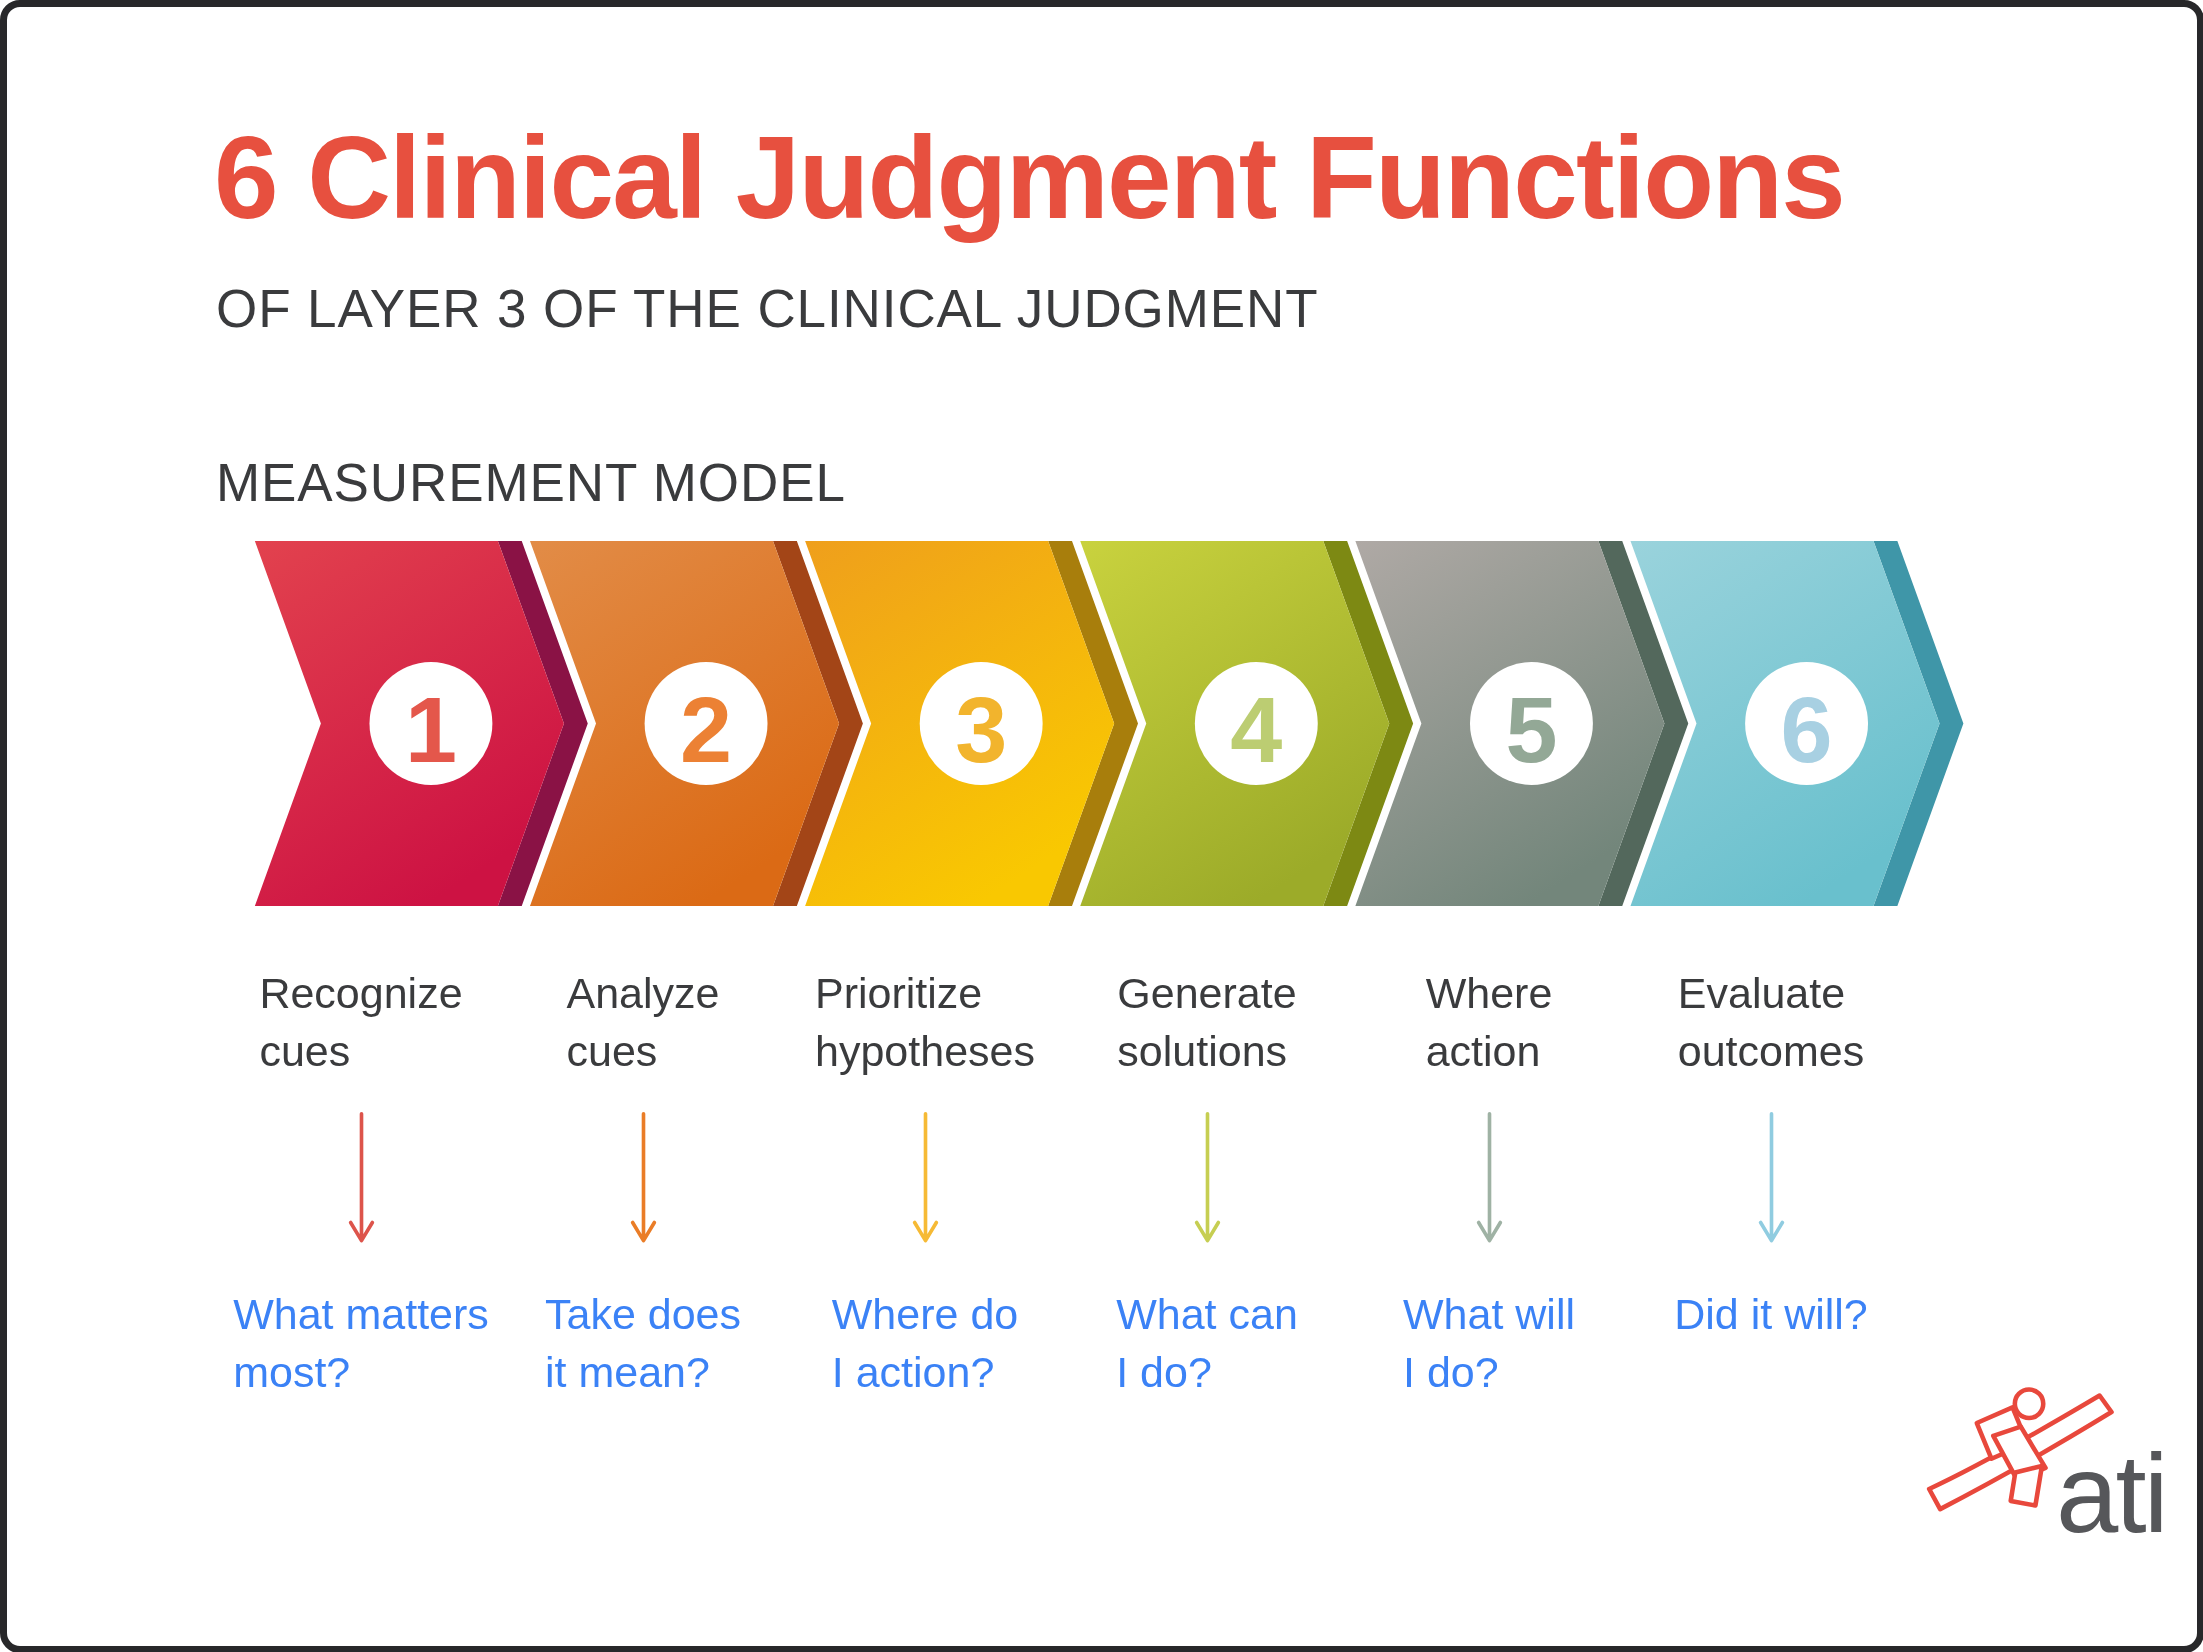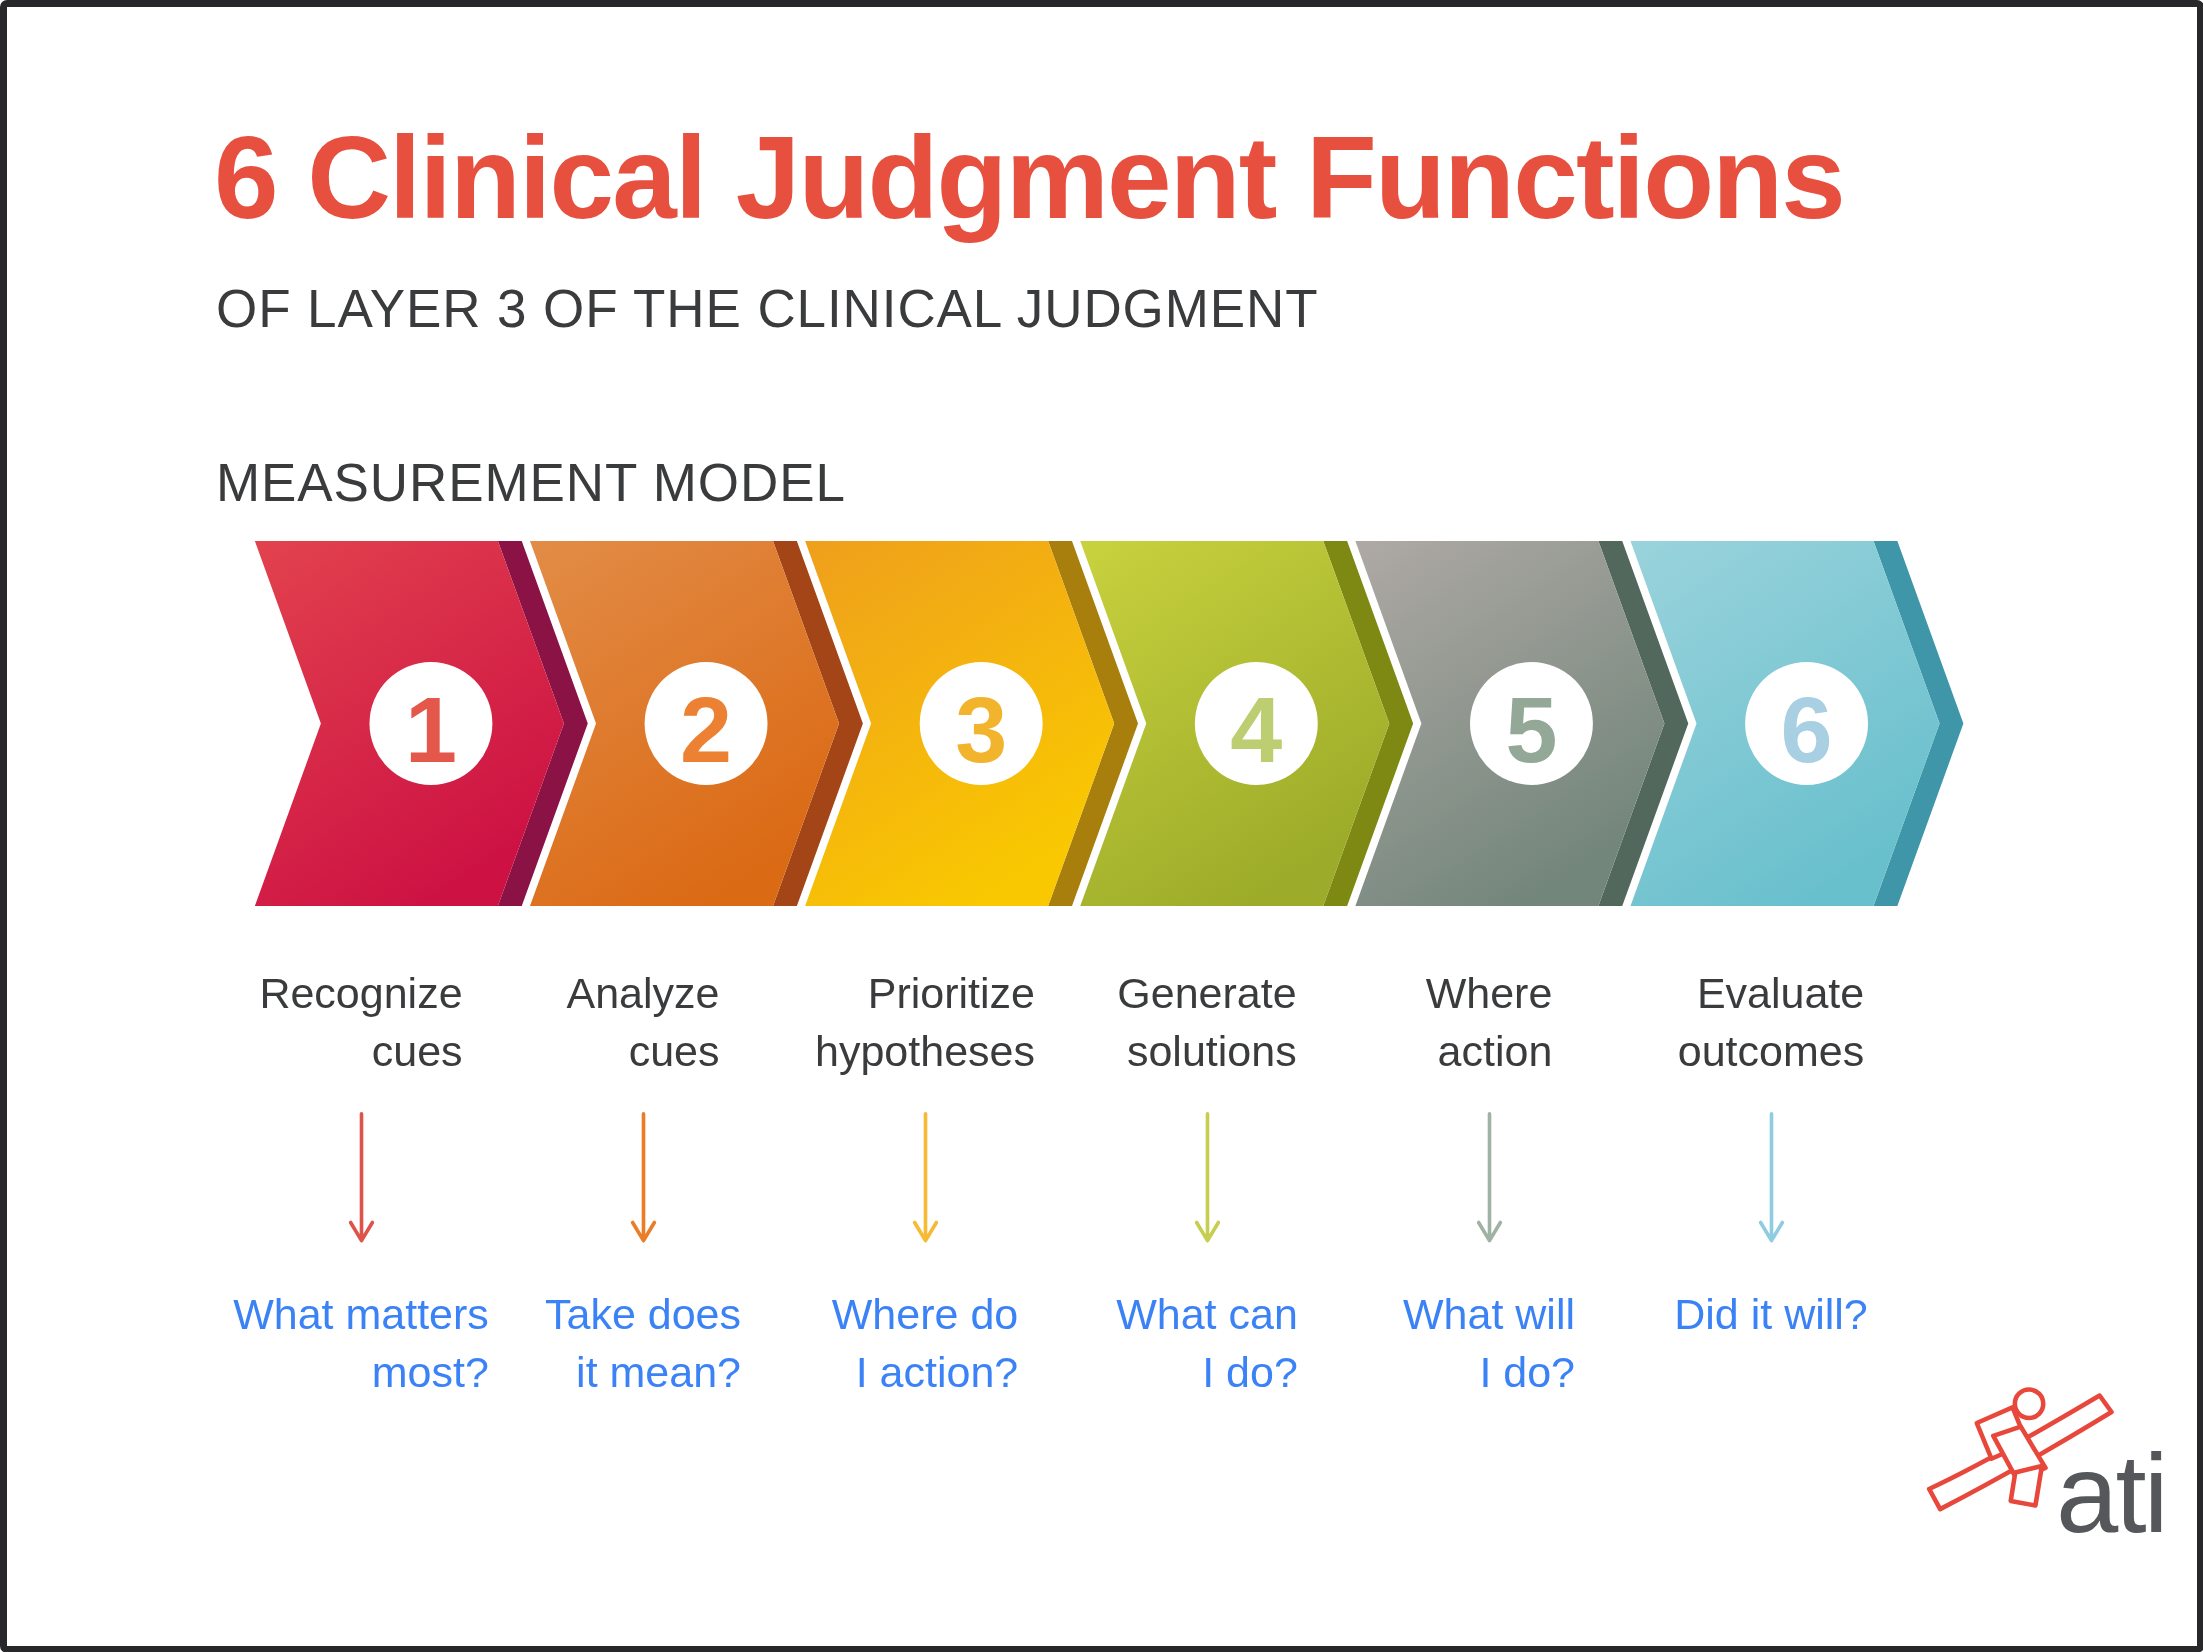--- a/index.html
+++ b/index.html
@@ -2,21 +2,21 @@
 <html style="font-size:14.7px"><head>
 <meta charset="utf-8">
 <style>
   html,body{margin:0;padding:0;background:#ffffff;}
   .canvas{
     position:relative;
     width:2204px;height:1653px;
     box-sizing:border-box;
     background:#ffffff;
     border:7.3px solid #28282a;
-    border-radius:7px;
+    border-radius:20px;
     overflow:hidden;
     font-family:"Liberation Sans", sans-serif;
   }
   .title{
     position:absolute;left:207px;top:108px;
     font-size:116px;font-weight:bold;letter-spacing:-1.8px;
     color:#e7503f;white-space:nowrap;line-height:1.1;
   }
   .subtitle{
     position:absolute;left:209px;top:259px;
@@ -30,21 +30,21 @@
   .chevron-num{
     font-family:"Liberation Sans", sans-serif;
     font-weight:bold;font-size:102px;
   }
   .columns{
     position:absolute;left:213px;top:957px;width:1693px;
     display:flex;flex-direction:row;
   }
   .col{
     width:282px;display:flex;flex-direction:column;align-items:center;
-    text-align:right;
+    text-align:left;
     gap:18px;
   }
   .step-label{
     font-size:43px;color:#3a3b3d;line-height:1.35;
     white-space:pre-line;min-height:118px;
   }
   .down-arrow{margin-top:11px;height:136px;}
   .step-question{
     margin-top:20px;font-size:43px;color:#3b82f6;line-height:1.35;
     white-space:pre-line;

